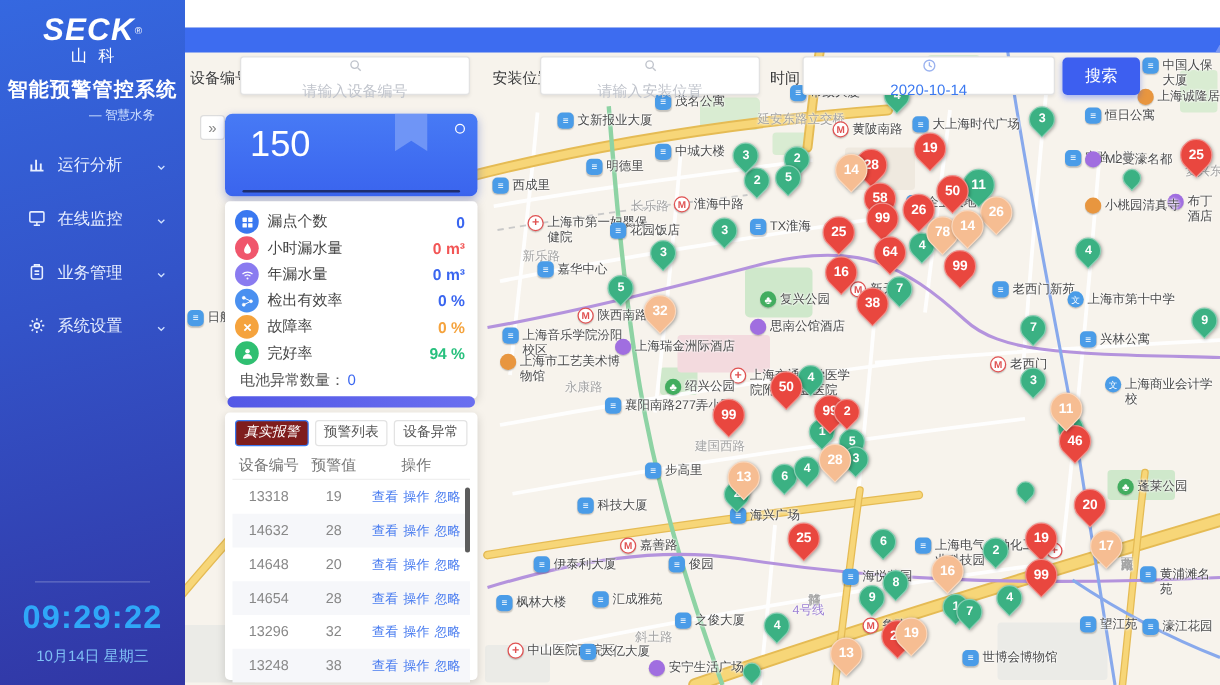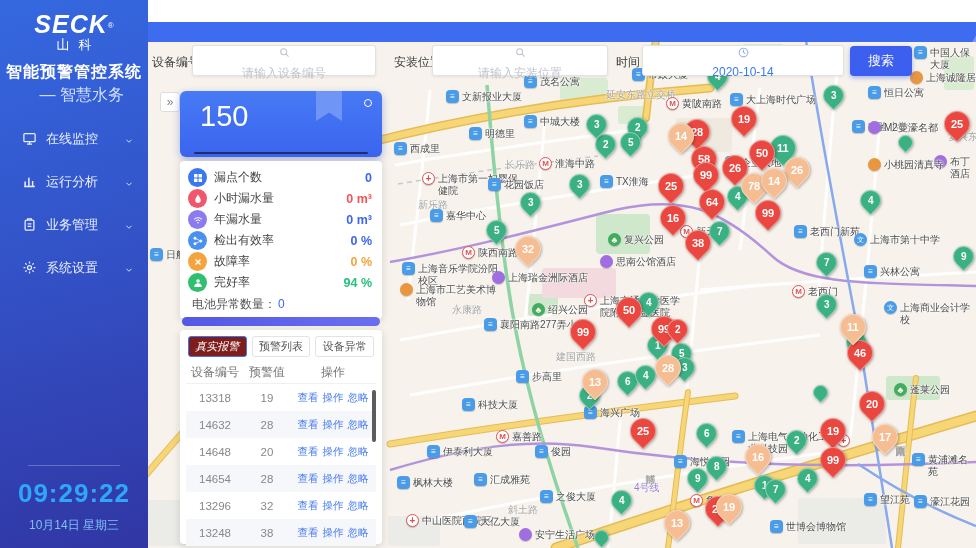--- a/index.html
+++ b/index.html
@@ -74,21 +74,21 @@
   .trow .acts span { color:#4a7df0; cursor:pointer; font-size:10.5px; white-space:nowrap; }
   #tbl-scroll { position:absolute; right:6px; top:60px; width:4px; height:52px; background:#5c5c5c; border-radius:2px; }
 
   
   #sidebar { position:absolute; left:0; top:0; width:148px; height:548px; z-index:10; background:linear-gradient(165deg,#3568e0 0%,#3353c8 45%,#3136a4 100%); color:#fff; display:flex; flex-direction:column; }
   #logo { text-align:center; padding-top:10px; }
   #logo .seck { font-size:25px; font-weight:bold; font-style:italic; letter-spacing:1px; }
   #logo .reg { font-size:8px; vertical-align:super; }
   #logo .sub { font-size:13px; letter-spacing:9px; margin-top:-3px; padding-left:9px; }
   #app-title { text-align:center; font-size:16px; font-weight:bold; letter-spacing:1px; margin-top:8px; }
-  #app-subtitle { text-align:right; font-size:16px; color:#cfe0ff; padding-right:24px; margin:2px 0 10px; }
+  #app-subtitle { text-align:right; font-size:10px; color:#cfe0ff; padding-right:24px; margin:2px 0 10px; }
   #menu { }
   .menu-item { position:relative; display:flex; align-items:center; height:41px; padding-left:22px; gap:9px; font-size:13px; color:#e8efff; cursor:pointer; margin:2px 0; }
   .menu-item.active { background:linear-gradient(90deg,#4e85f8,#3f6cf2); border-radius:20px; margin:2px 6px 2px 4px; padding-left:18px; }
   .mi-icon { width:15px; height:15px; flex:none; }
   .mi-icon svg { width:15px; height:15px; }
   .mi-chev { position:absolute; right:14px; width:10px; height:10px; }
   #clockbox { margin-top:auto; padding-bottom:14px; text-align:center; }
   #clockbox .divider { width:92px; height:1px; background:rgba(255,255,255,.25); margin:0 auto 12px; }
   #clock { font-size:26px; font-weight:bold; color:#2fa7f8; letter-spacing:1px; }
   #date { font-size:12px; color:#7fc0f5; margin-top:8px; }
@@ -803,34 +803,34 @@
 
   <div id="sidebar">
     <div id="logo">
       <div><span class="seck">SECK</span><span class="reg">®</span></div>
       <div class="sub">山科</div>
     </div>
     <div id="app-title">智能预警管控系统</div>
     <div id="app-subtitle">— 智慧水务</div>
     <div id="menu">
         <div class="menu-item">
+          <span class="mi-icon"><svg viewBox="0 0 24 24" fill="none" stroke="currentColor" stroke-width="2.4">
+              <path d="M5 20v-8M11 20V6M17 20v-9M3.5 20h17"></path>
+            </svg></span>
+          <span>运行分析</span>
+          <span class="mi-chev"><svg viewBox="0 0 24 24" fill="none" stroke="#cfe0ff" stroke-width="2.4">
+              <path d="M6 9l6 6 6-6"></path>
+            </svg></span>
+        </div>
+        <div class="menu-item">
           <span class="mi-icon"><svg viewBox="0 0 24 24" fill="none" stroke="currentColor" stroke-width="2">
               <rect x="3" y="4" width="18" height="13" rx="1.5"></rect>
               <path d="M12 17v3M8 21h8"></path>
             </svg></span>
           <span>在线监控</span>
-          <span class="mi-chev"><svg viewBox="0 0 24 24" fill="none" stroke="#cfe0ff" stroke-width="2.4">
-              <path d="M6 9l6 6 6-6"></path>
-            </svg></span>
-        </div>
-        <div class="menu-item">
-          <span class="mi-icon"><svg viewBox="0 0 24 24" fill="none" stroke="currentColor" stroke-width="2.4">
-              <path d="M5 20v-8M11 20V6M17 20v-9M3.5 20h17"></path>
-            </svg></span>
-          <span>运行分析</span>
           <span class="mi-chev"><svg viewBox="0 0 24 24" fill="none" stroke="#cfe0ff" stroke-width="2.4">
               <path d="M6 9l6 6 6-6"></path>
             </svg></span>
         </div>
         <div class="menu-item">
           <span class="mi-icon"><svg viewBox="0 0 24 24" fill="none" stroke="currentColor" stroke-width="2">
               <rect x="5" y="5" width="14" height="16" rx="2"></rect>
               <path d="M9 5V3h6v2M9 11h6M9 15h6"></path>
             </svg></span>
           <span>业务管理</span>

